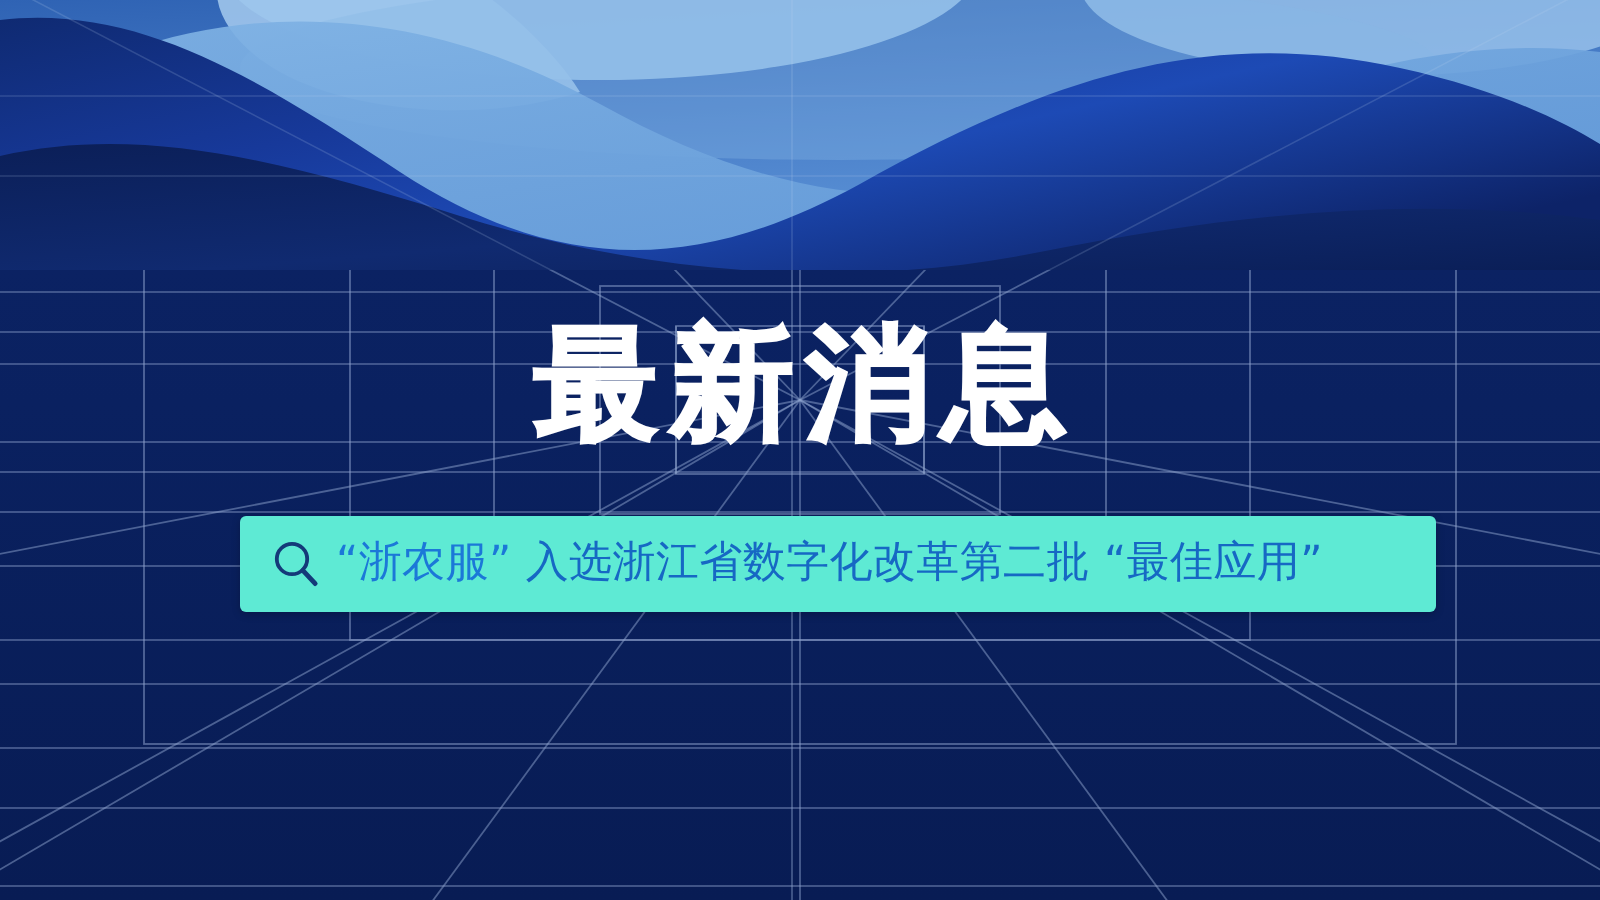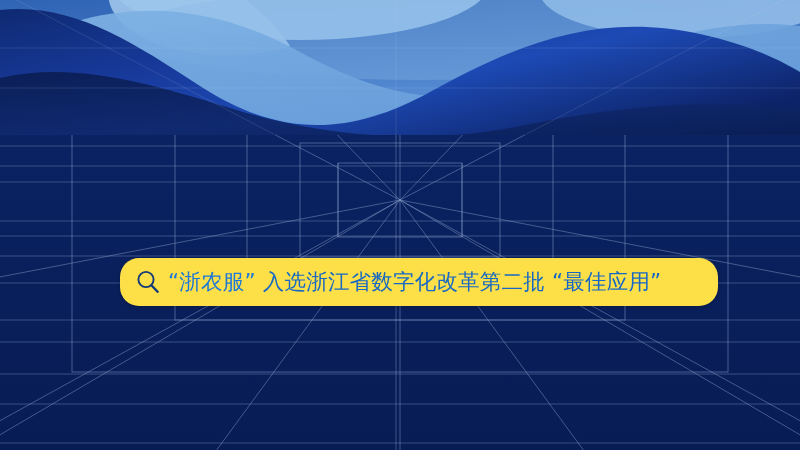--- a/index.html
+++ b/index.html
@@ -48,22 +48,22 @@
     white-space: nowrap;
   }
 
   
   #search-bar {
     position: absolute;
     left: 120px;
     top: 258px;
     width: 598px;
     height: 48px;
-    background: #fde047;
-    border-radius: 19px;
+    background: #5eead4;
+    border-radius: 3px;
     box-shadow: 0 1px 4px rgba(0,0,0,0.22);
     display: flex;
     align-items: center;
     padding: 0 14px;
     box-sizing: border-box;
     z-index: 41;
   }
   #search-icon {
     flex: 0 0 auto;
     width: 28px;
@@ -213,20 +213,23 @@
           <line x1="0" y1="88" x2="800" y2="88"></line>
           <line x1="400" y1="200" x2="-60" y2="-40"></line>
           <line x1="400" y1="200" x2="860" y2="-40"></line>
         </g>
       </g>
 
       <rect x="0" y="96" width="800" height="46" fill="#0a2160" opacity="0.0"></rect>
     </svg>
   </div>
 
+  <div id="title-block">
+    <span id="page-title">最新消息</span>
+  </div>
 
   <div id="search-bar">
     <svg id="search-icon" viewBox="0 0 28 28">
       <circle cx="12" cy="11.5" r="7.6" fill="none" stroke="#143a79" stroke-width="1.9"></circle>
       <line x1="17.4" y1="17.2" x2="23.6" y2="23.8" stroke="#143a79" stroke-width="2.4" stroke-linecap="round"></line>
     </svg>
     <div id="search-text">
       <span class="hl">“浙农服”</span><span> 入选浙江省数字化改革第二批 “最佳应用”</span>
     </div>
   </div>

